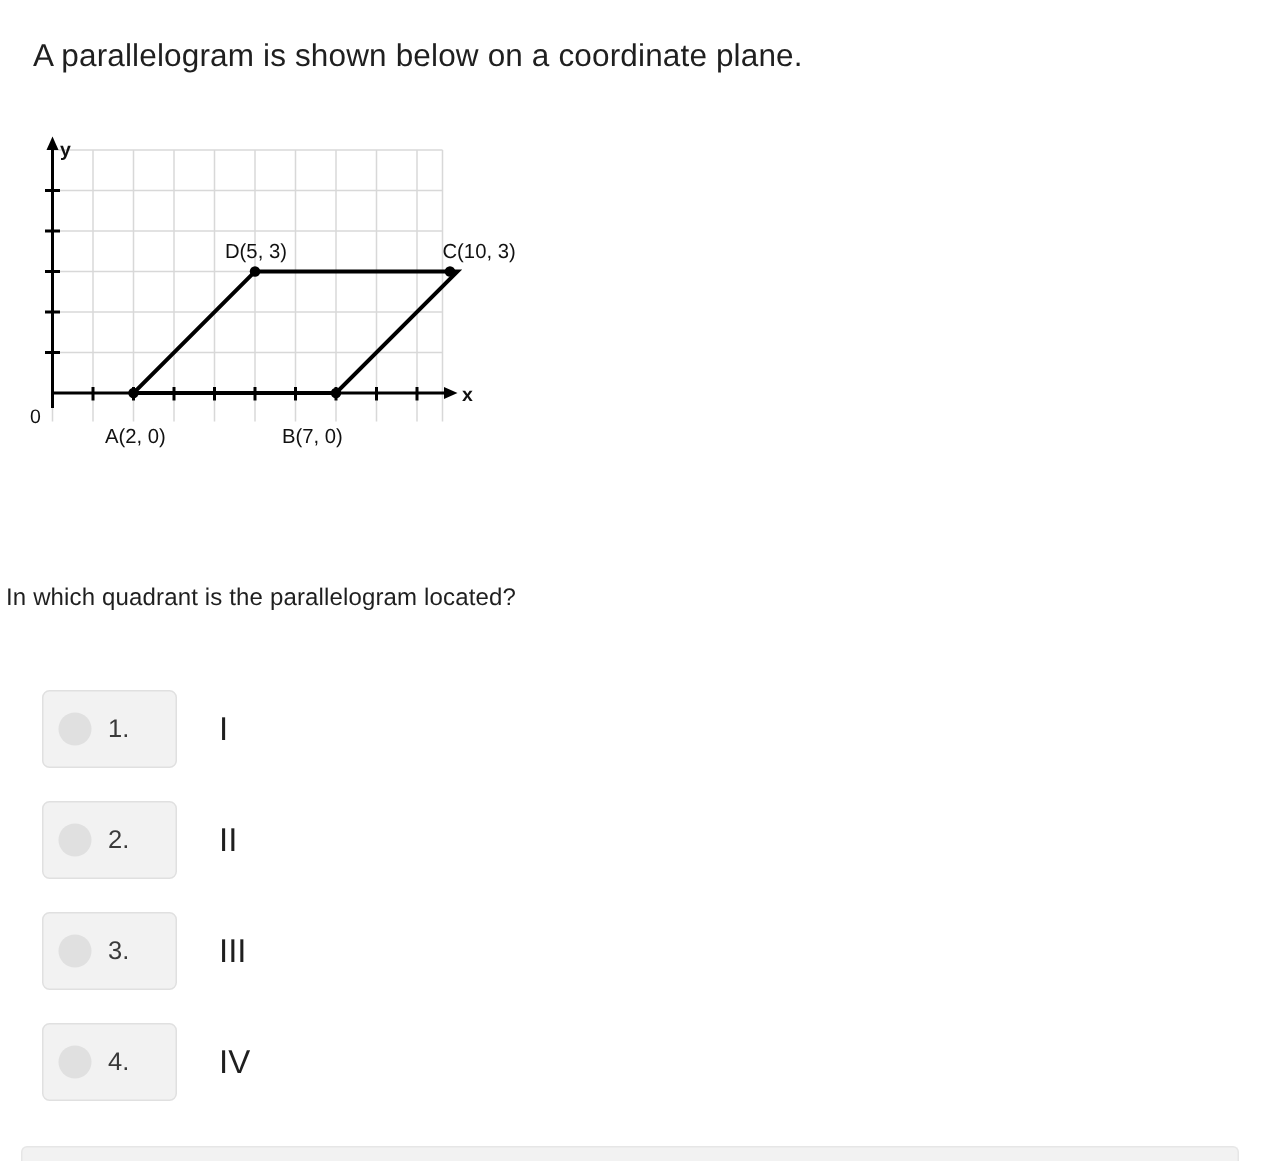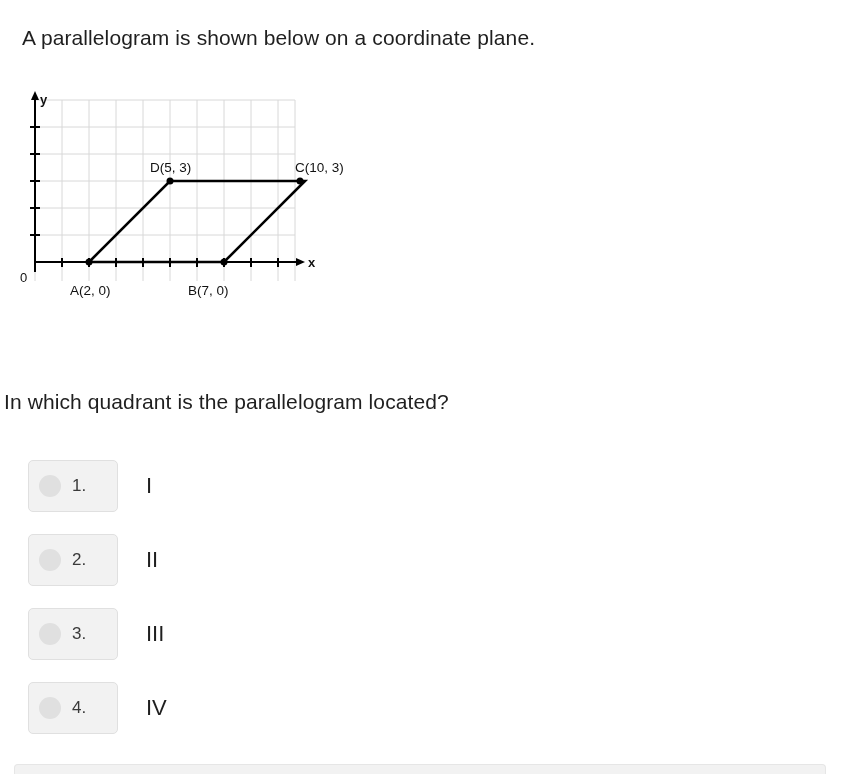--- a/index.html
+++ b/index.html
@@ -32,21 +32,21 @@
     position: absolute;
     left: 0px;
     top: 86px;
     width: 420px;
     height: 240px;
   }
   .question {
     position: absolute;
     left: 4px;
     top: 390px;
-    font-size: 21px;
+    font-size: 16px;
     color: #1f1f1f;
     letter-spacing: 0.1px;
   }
   .choices {
     position: absolute;
     left: 28px;
     top: 460px;
     width: 600px;
   }
   .choice-row {

